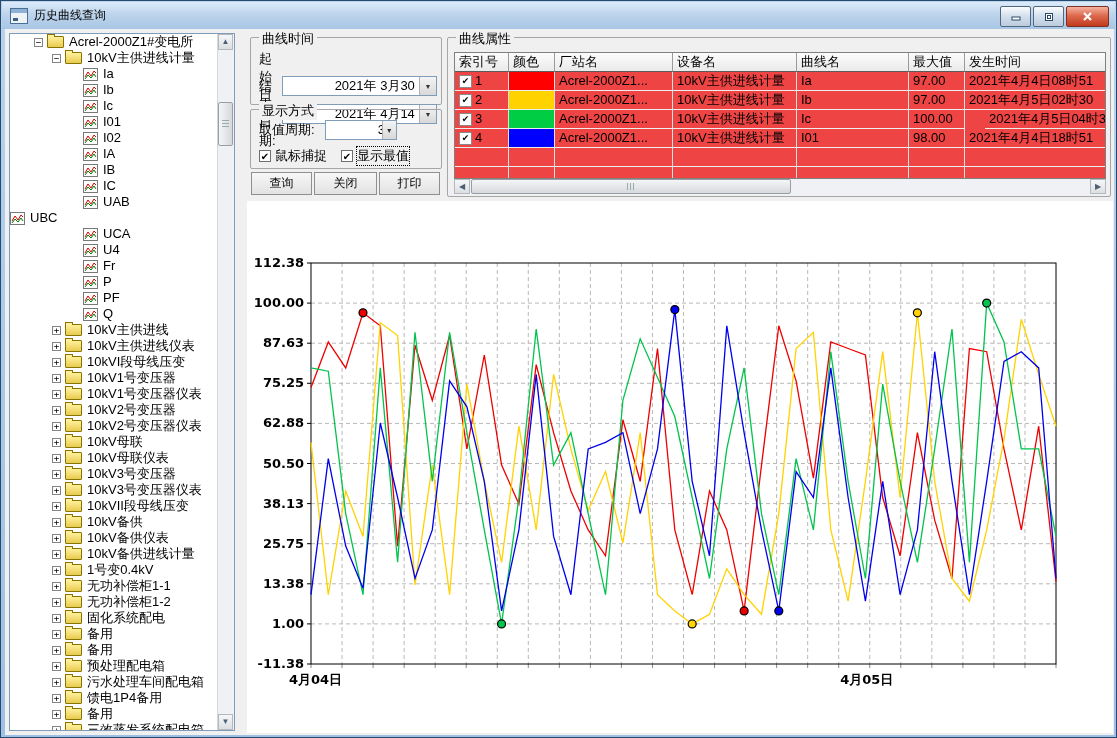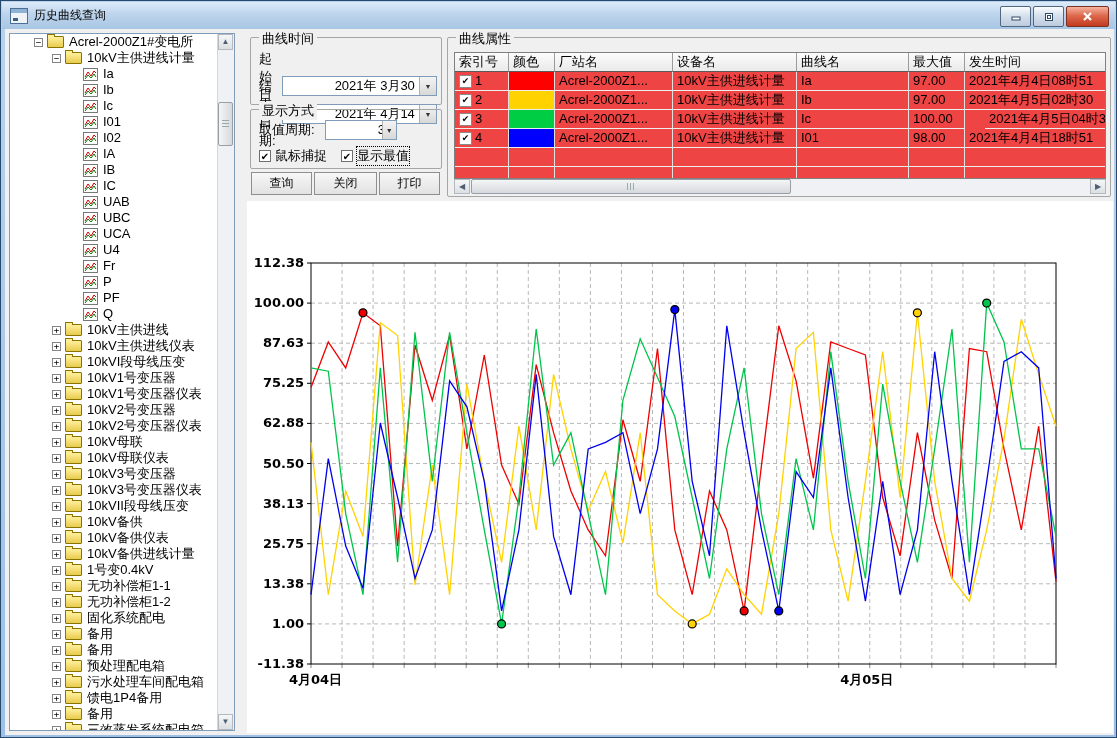--- a/index.html
+++ b/index.html
@@ -197,21 +197,21 @@
           <div class="tree-row" style="padding-left: 73px;">
             <span class="curve-ic">
               <svg width="15" height="13" viewBox="0 0 15 13">
                 <rect x="0.5" y="0.5" width="14" height="12" fill="#fff" stroke="#777"></rect>
                 <polyline points="2,9 5,4 8,8 11,3 13,5" fill="none" stroke="#d00000"></polyline>
                 <polyline points="2,11 5,7 8,10 11,6 13,9" fill="none" stroke="#007700"></polyline>
               </svg>
             </span>
             <span>UAB</span>
           </div>
-          <div class="tree-row" style="padding-left: 73px;">
+          <div class="tree-row" style="">
             <span class="curve-ic">
               <svg width="15" height="13" viewBox="0 0 15 13">
                 <rect x="0.5" y="0.5" width="14" height="12" fill="#fff" stroke="#777"></rect>
                 <polyline points="2,9 5,4 8,8 11,3 13,5" fill="none" stroke="#d00000"></polyline>
                 <polyline points="2,11 5,7 8,10 11,6 13,9" fill="none" stroke="#007700"></polyline>
               </svg>
             </span>
             <span>UBC</span>
           </div>
           <div class="tree-row" style="padding-left: 73px;">

